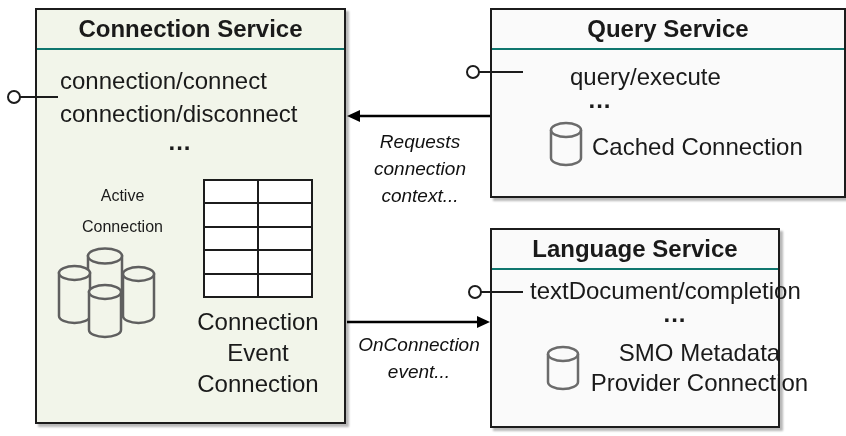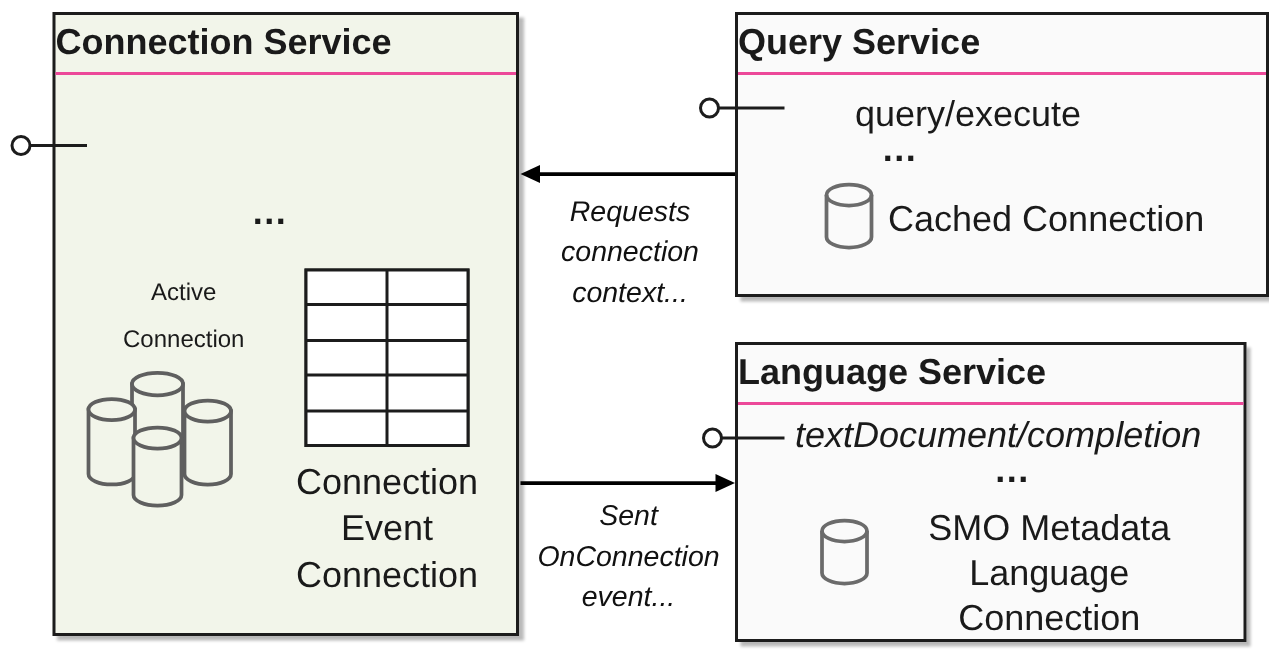--- a/index.html
+++ b/index.html
@@ -12,26 +12,26 @@
   .box{
     position:absolute;
     background:#fafafa;
     border:2px solid #1c1c1c;
     box-shadow:3px 3px 2px rgba(0,0,0,0.28);
     box-sizing:border-box;
   }
   .box.green{background:#f2f5ea;}
   .box-header{
     height:38px;line-height:38px;
-    border-bottom:2px solid #ec4899;
-    text-align:left;font-weight:700;font-size:24px;
+    border-bottom:2px solid #0f766e;
+    text-align:center;font-weight:700;font-size:24px;
   }
   #connection-box{left:35px;top:8px;width:311px;height:416px;}
   #query-box{left:490px;top:8px;width:356px;height:190px;}
-  #language-box{left:490px;top:228px;width:341px;height:200px;}
+  #language-box{left:490px;top:228px;width:290px;height:200px;}
 
   .abs{position:absolute;}
   .t24{font-size:24px;line-height:33px;white-space:nowrap;}
   .center{text-align:center;}
   .ellipsis{font-size:24px;line-height:20px;text-align:center;font-weight:700;letter-spacing:1px;}
 
   .conn-methods{left:23px;top:54px;}
   .conn-ellipsis{left:23px;width:240px;top:122px;}
   .active-label{left:8px;top:154px;width:155px;font-size:16px;line-height:31px;margin-top:16px;}
   .cluster{left:20px;top:236px;}
@@ -42,41 +42,45 @@
     gap:2px;box-sizing:border-box;
   }
   .cbtable .cell{background:#ffffff;}
   .callbacks-label{left:130px;top:296px;width:182px;font-size:24px;line-height:31px;}
 
   .q-method{left:38px;top:50px;margin-left:40px;}
   .q-ellipsis{left:38px;width:140px;top:80px;}
   .q-row-icon{left:56px;top:110px;}
   .q-row-label{left:100px;top:120px;}
 
-  .l-method{left:38px;top:44px;font-style:italic;}
+  .l-method{left:38px;top:44px;}
   .l-ellipsis{left:38px;width:290px;top:74px;}
   .l-icon{left:53px;top:114px;}
   .l-label{left:95px;top:108px;width:225px;font-size:24px;line-height:30px;}
 
   .arrow-label{
     position:absolute;font-style:italic;font-size:19px;line-height:27px;
     text-align:center;color:#111111;
   }
   #requests-label{left:352px;top:128px;width:136px;}
   #sent-label{left:348px;top:331px;width:142px;}
 
   svg{display:block;}
   #overlay{position:absolute;left:0;top:0;pointer-events:none;}
 </style>
 </head>
 <body>
 
 <div class="box green" id="connection-box">
   <div class="box-header">Connection Service</div>
 
+  <div class="abs t24 conn-methods">
+    <div>connection/connect</div>
+    <div>connection/disconnect</div>
+  </div>
   <div class="abs ellipsis conn-ellipsis">...</div>
 
   <div class="abs center active-label">
     <div>Active</div>
     <div>Connection</div>
   </div>
 
   <svg class="abs cluster" width="100" height="94" viewBox="0 0 100 94">
     <g stroke="#5f5f5f" stroke-width="2.5">
       <path d="M31,10 L31,62 A17,7.5 0 0 0 65,62 L65,10 Z" fill="#f2f5ea"></path>
@@ -130,21 +134,21 @@
 <div class="box" id="language-box">
   <div class="box-header">Language Service</div>
   <div class="abs t24 l-method">textDocument/completion</div>
   <div class="abs ellipsis l-ellipsis">...</div>
   <svg class="abs l-icon" width="36" height="48" viewBox="0 0 36 48">
     <path d="M3,10 L3,38 A15,7 0 0 0 33,38 L33,10" fill="none" stroke="#6b6b6b" stroke-width="2.5"></path>
     <ellipse cx="18" cy="10" rx="15" ry="7" fill="none" stroke="#6b6b6b" stroke-width="2.5"></ellipse>
   </svg>
   <div class="abs center l-label">
     <div>SMO Metadata</div>
-    <div>Language Connection</div>
+    <div>Provider Connection</div>
   </div>
 </div>
 
 <svg id="overlay" width="846" height="436" viewBox="0 0 846 436">
 
   <g>
     <line x1="20" y1="97" x2="58" y2="97" stroke="#1c1c1c" stroke-width="2"></line>
     <circle cx="14" cy="97" r="6" fill="#ffffff" stroke="#1c1c1c" stroke-width="2"></circle>
   </g>
 
@@ -168,16 +172,15 @@
     <polygon points="490,322 477,316 477,328" fill="#000000"></polygon>
   </g>
 </svg>
 
 <div class="arrow-label" id="requests-label">
   <div>Requests</div>
   <div>connection</div>
   <div>context...</div>
 </div>
 <div class="arrow-label" id="sent-label">
-  <div>Sent</div>
   <div>OnConnection</div>
   <div>event...</div>
 </div>
 
 </body></html>

